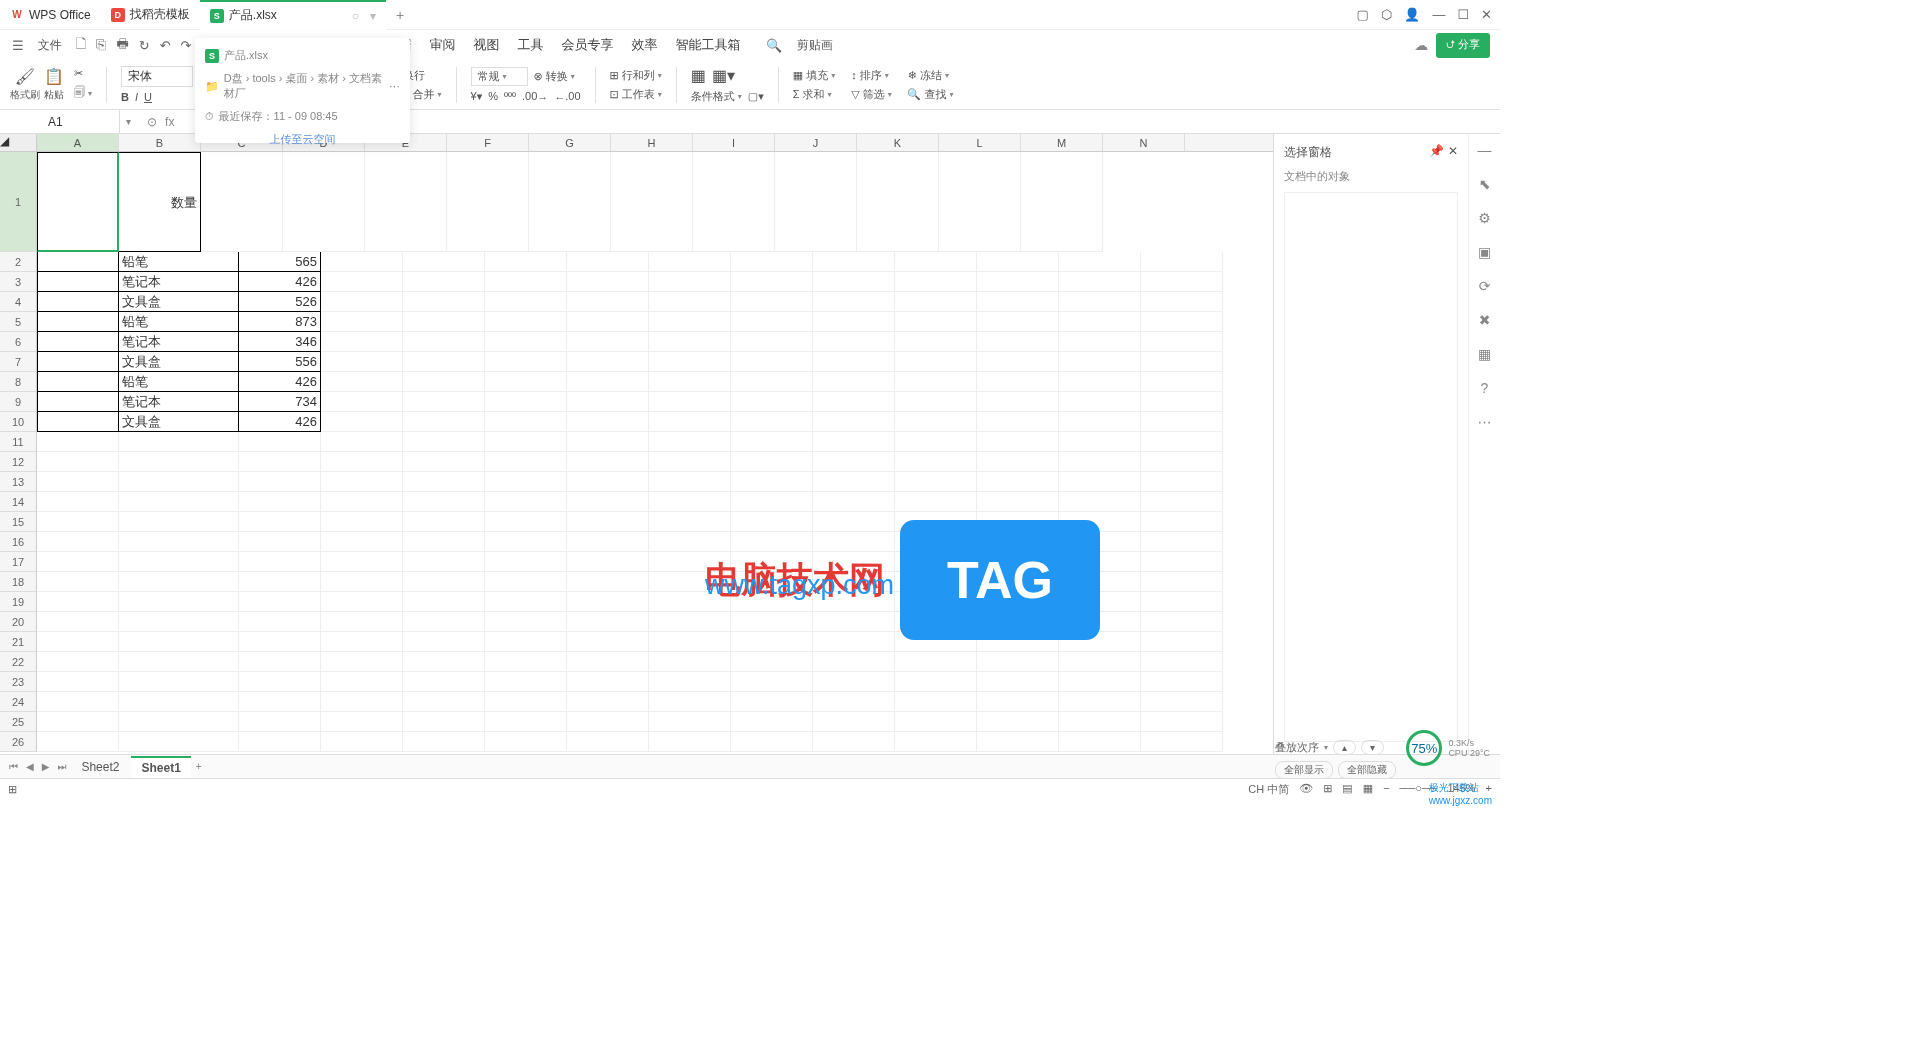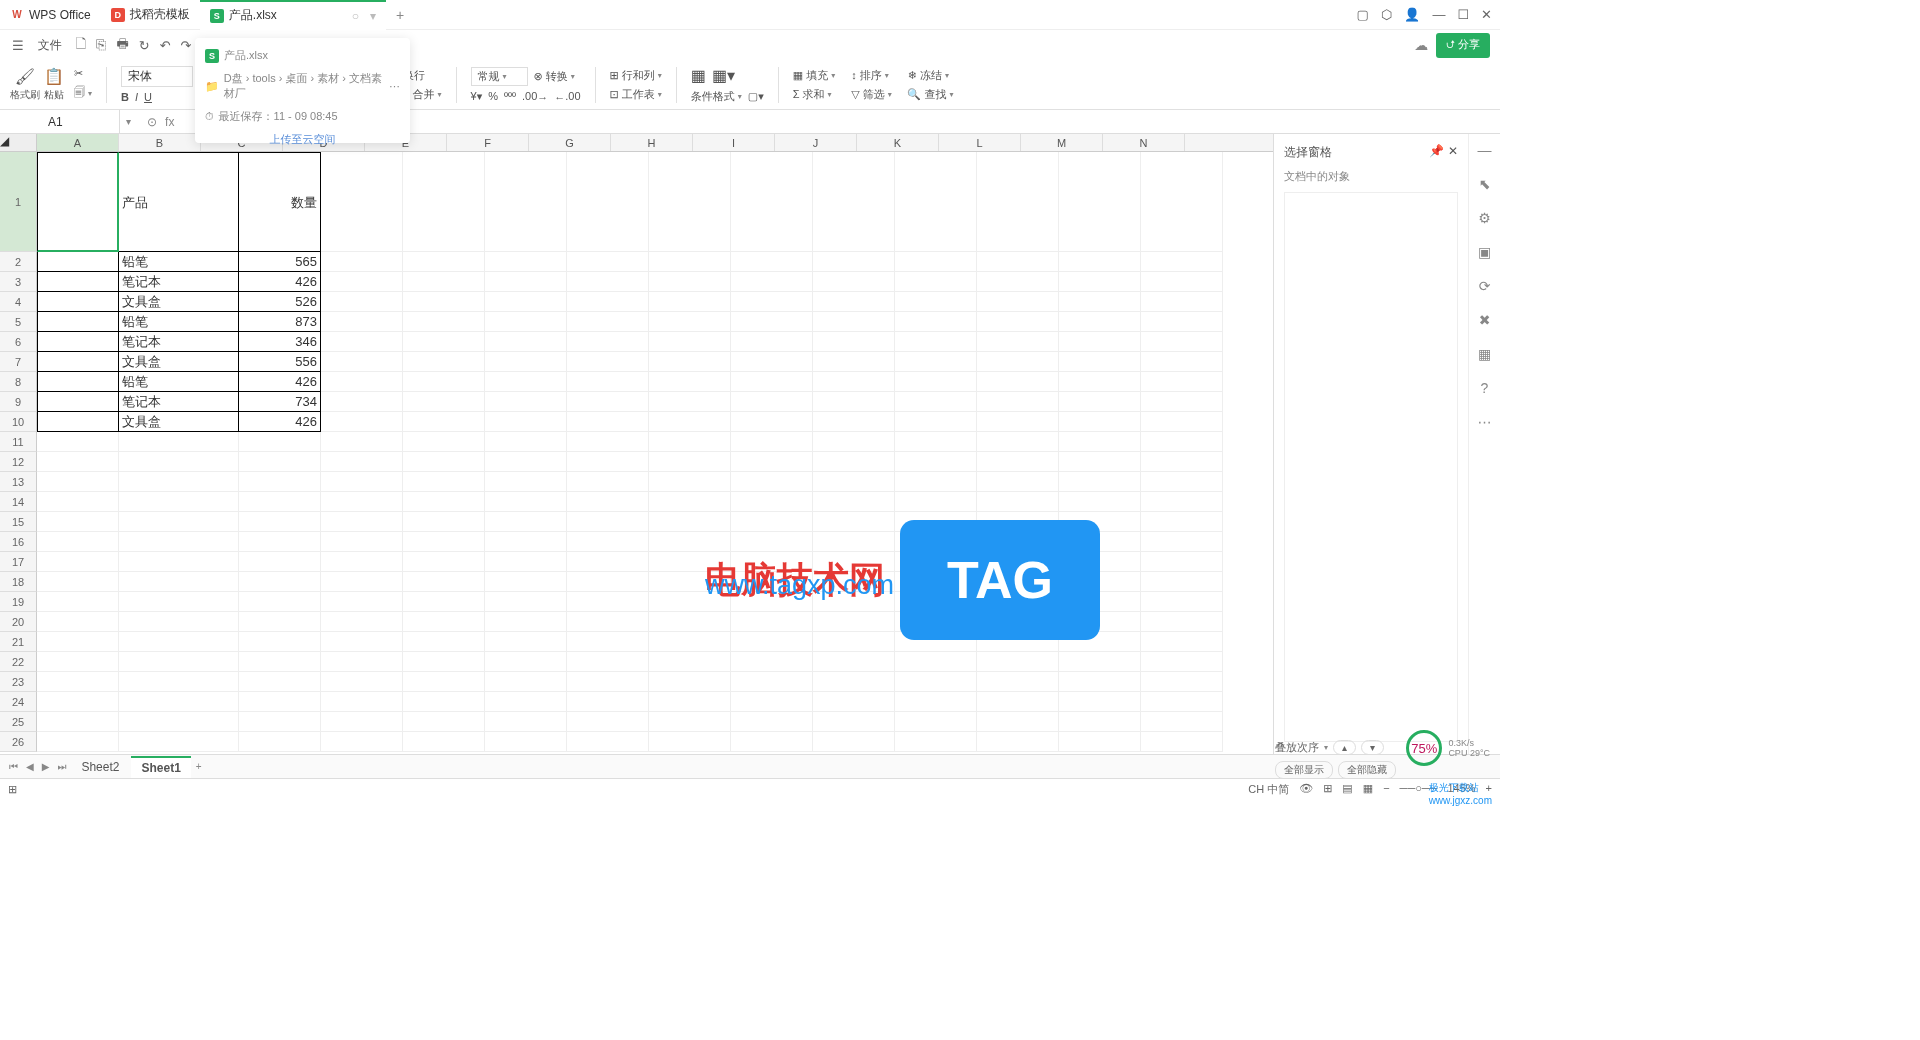--- a/index.html
+++ b/index.html
@@ -94,21 +94,21 @@
 .side-bottom { position: absolute; right: 35px; bottom: 30px; width: 190px; font-size: 11px; color: #666; }
 .side-bottom-row { display: flex; align-items: center; gap: 5px; padding: 3px 0; }
 .pill { border: 1px solid #ddd; border-radius: 8px; padding: 1px 8px; font-size: 10px; }
 
 
 .watermark { position: absolute; top: 520px; left: 705px; display: flex; gap: 15px; align-items: center; }
 .wm-text { font-size: 36px; font-weight: bold; color: #e53935; }
 .wm-url { font-size: 27px; color: #2196f3; position: absolute; top: 570px; left: 705px; }
 .wm-tag { width: 200px; height: 120px; background: #2196f3; color: #fff; font-size: 52px; font-weight: bold; display: flex; align-items: center; justify-content: center; border-radius: 14px; }
 .wm-cpu { position: absolute; right: 10px; bottom: 46px; display: flex; align-items: center; gap: 6px; }
-.cpu-circle { width: 36px; height: 36px; border: 3px solid #27ae60; border-radius: 50%; display: flex; align-items: center; justify-content: center; font-size: 13px; color: #be185d; margin-left: 14px; }
+.cpu-circle { width: 36px; height: 36px; border: 3px solid #27ae60; border-radius: 50%; display: flex; align-items: center; justify-content: center; font-size: 13px; color: #0369a1; margin-left: 14px; }
 .wm-jg { position: absolute; right: 8px; bottom: 6px; font-size: 10px; color: #2196f3; }
 </style>
 </head>
 <body>
 
 <div class="titlebar">
   <div class="tab">
     <span class="tab-icon wps-icon">W</span>
     <span>WPS Office</span>
   </div>
@@ -135,20 +135,33 @@
 
 <div class="menubar">
   <span class="menu-icon">☰</span>
   <span class="menu-text">文件</span>
   <span class="menu-icon">🗋</span>
   <span class="menu-icon">⎘</span>
   <span class="menu-icon">🖶</span>
   <span class="menu-icon">↻</span>
   <span class="menu-icon">↶</span>
   <span class="menu-icon">↷</span>
+  <div class="menu-tabs">
+    <span class="menu-tab active">开始</span>
+    <span class="menu-tab">插入</span>
+    <span class="menu-tab">页面</span>
+    <span class="menu-tab">公式</span>
+    <span class="menu-tab">数据</span>
+    <span class="menu-tab">审阅</span>
+    <span class="menu-tab">视图</span>
+    <span class="menu-tab">工具</span>
+    <span class="menu-tab">会员专享</span>
+    <span class="menu-tab">效率</span>
+    <span class="menu-tab">智能工具箱</span>
+  </div>
   <span class="menu-icon" style="margin-left:18px">🔍</span>
   <span class="menu-text">剪贴画</span>
   <div class="menubar-right">
     <span class="cloud-icon">☁</span>
     <span class="share-btn">⮍ <span>分享</span></span>
   </div>
 </div>
 
 <div class="file-popup">
   <div class="file-popup-row">
@@ -288,21 +301,20 @@
       <div class="col-h">J</div>
       <div class="col-h">K</div>
       <div class="col-h">L</div>
       <div class="col-h">M</div>
       <div class="col-h">N</div>
     </div>
     <div class="grid" id="grid">
         <div class="row r1">
           <div class="row-h">1</div>
           <div class="cell selected bordered btop bleft"></div>
-          <div class="cell wide bordered btop">产品</div>
           <div class="cell bordered btop num">数量</div>
           <div class="cell"></div>
           <div class="cell"></div>
           <div class="cell"></div>
           <div class="cell"></div>
           <div class="cell"></div>
           <div class="cell"></div>
           <div class="cell"></div>
           <div class="cell"></div>
           <div class="cell"></div>

